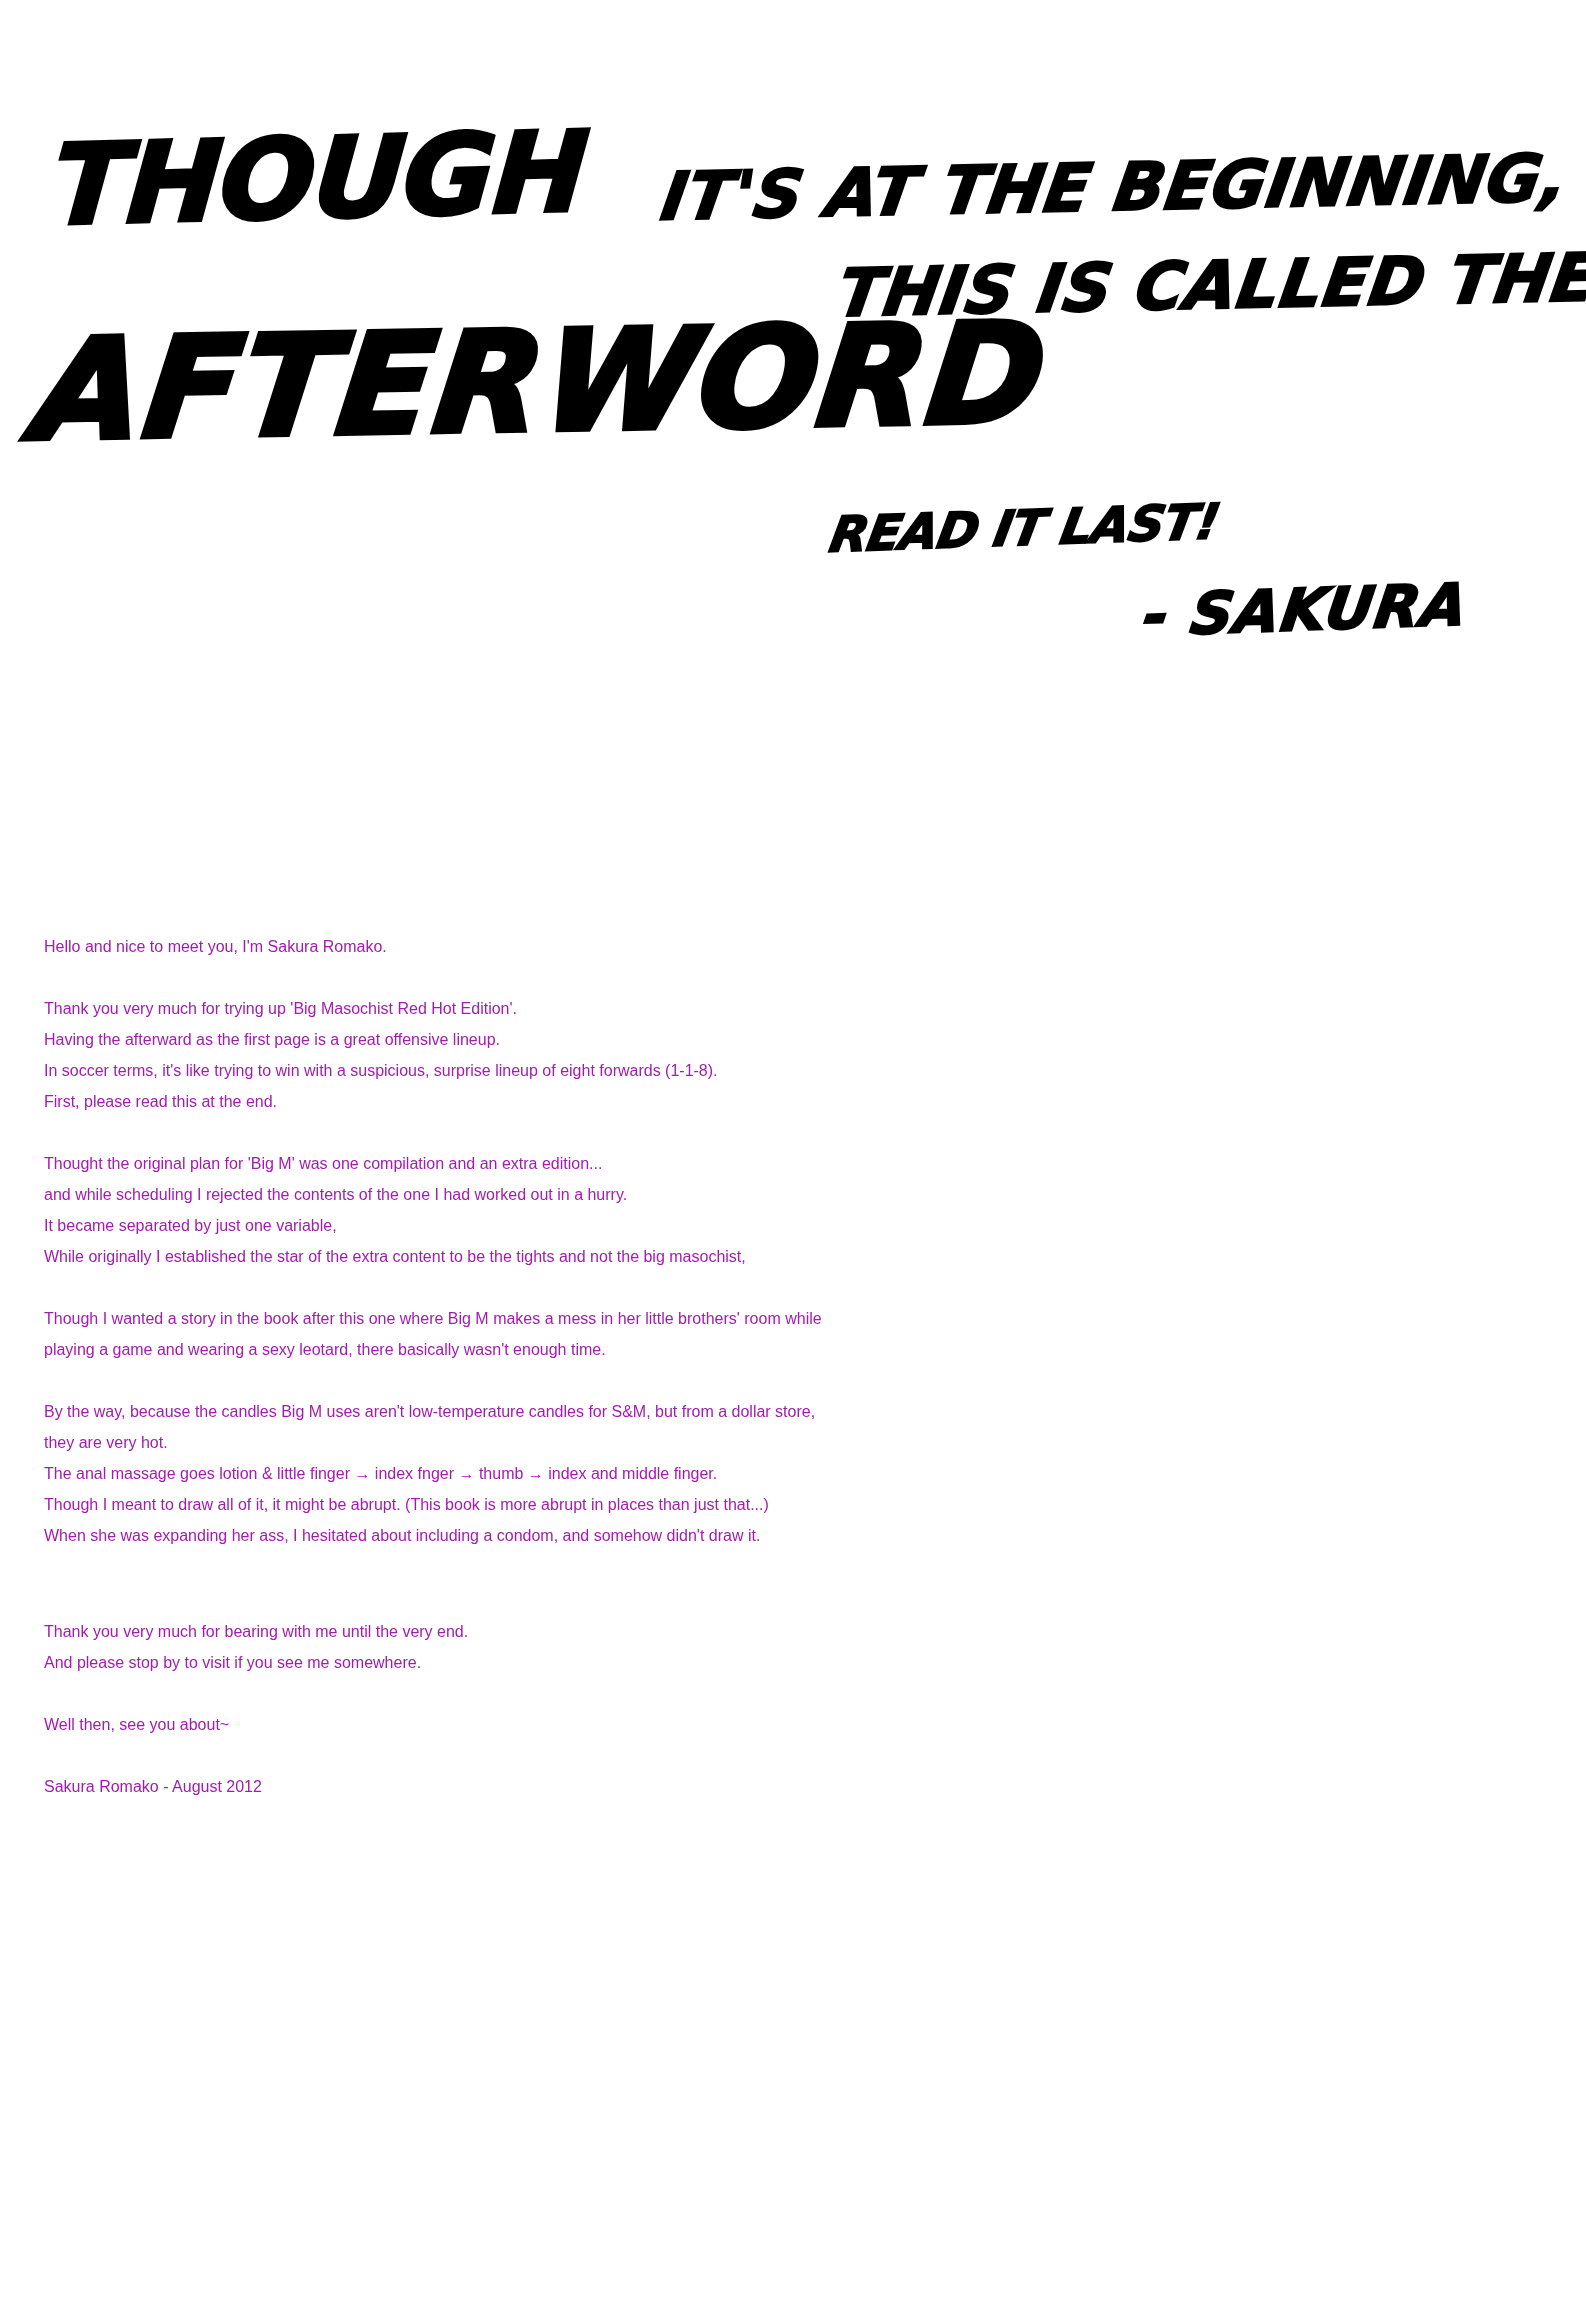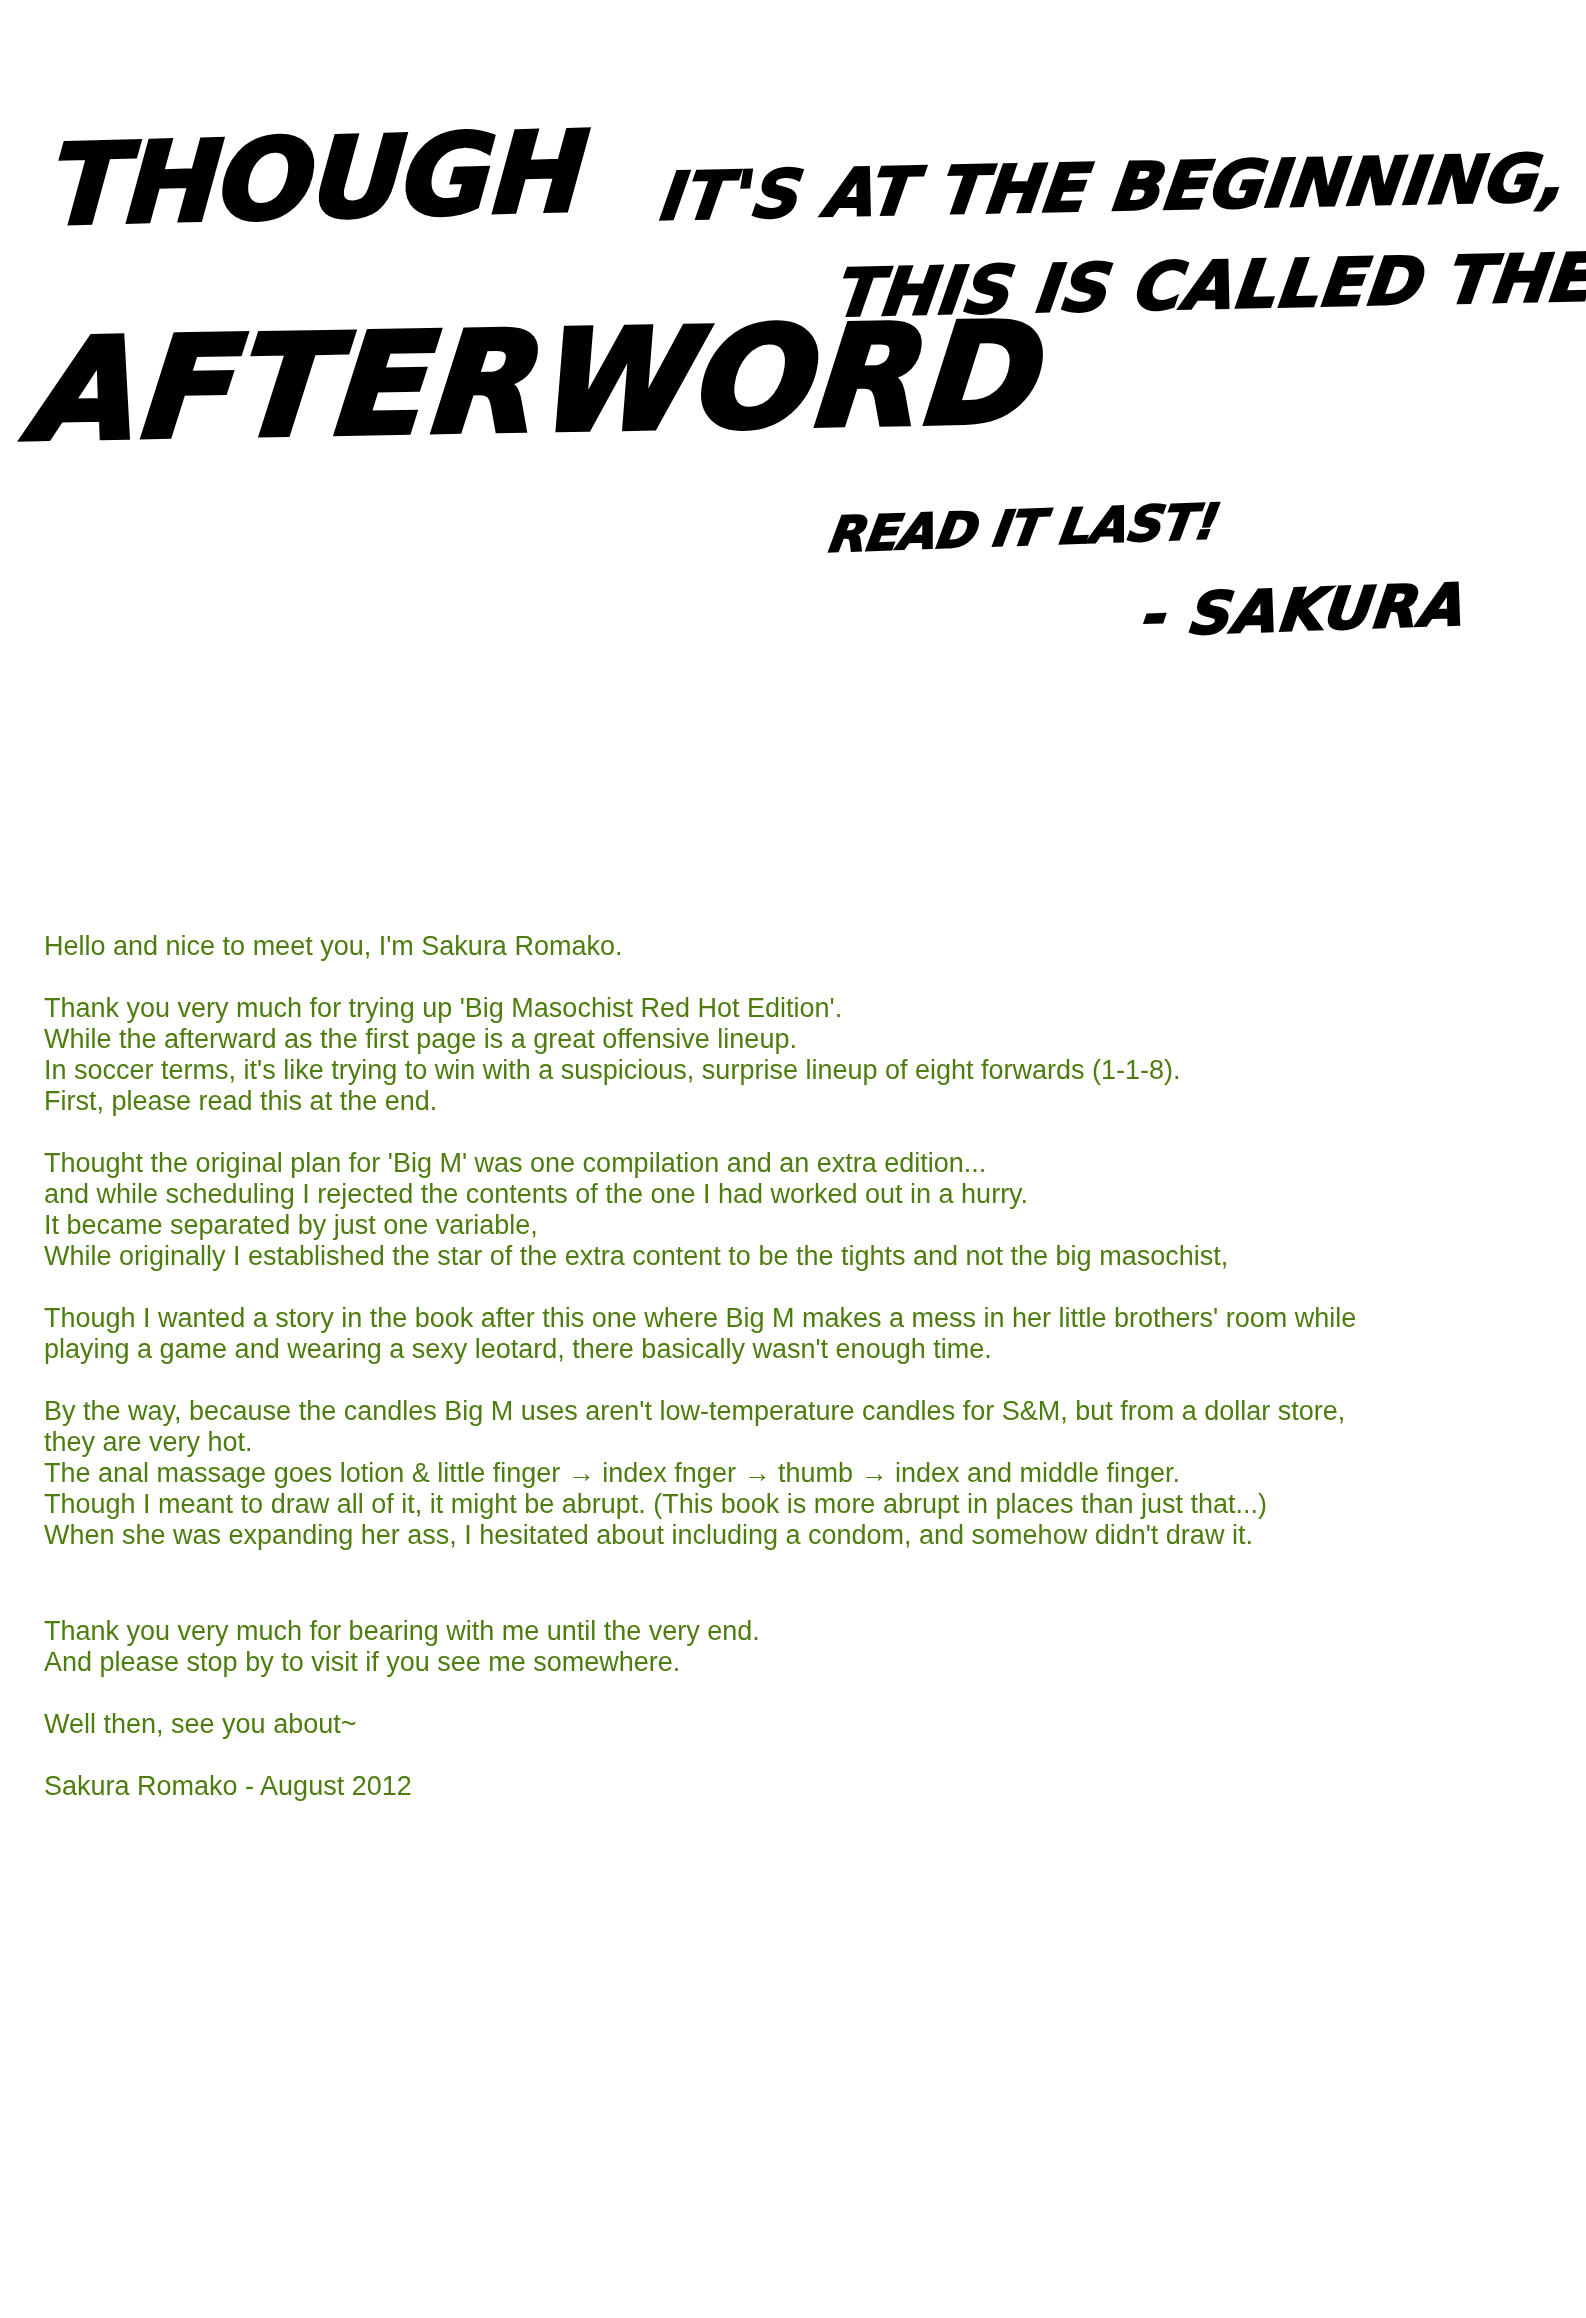--- a/index.html
+++ b/index.html
@@ -98,23 +98,23 @@
     -webkit-text-stroke: 2.3px #000;
     letter-spacing: 1.5px;
   }
 
   
   .body-text {
     position: absolute;
     left: 44px;
     top: 931px;
     width: 1496px;
-    font-size: 27px;
+    font-size: 16px;
     line-height: 31px;
-    color: #4d7c0f;
+    color: #a21caf;
   }
   .para {
     margin: 0 0 31px 0;
   }
   .para.tight { margin-bottom: 16px; }
   .spacer-lg { height: 34px; }
   .line { display: block; white-space: pre-wrap; }
 </style>
 </head>
 <body>
@@ -133,21 +133,21 @@
   </div>
 
   <div class="body-text">
 
     <p class="para">
       <span class="line">Hello and nice to meet you, I'm Sakura Romako.</span>
     </p>
 
     <p class="para">
       <span class="line">Thank you very much for trying up 'Big Masochist Red Hot Edition'.</span>
-      <span class="line">While the afterward as the first page is a great offensive lineup.</span>
+      <span class="line">Having the afterward as the first page is a great offensive lineup.</span>
       <span class="line">In soccer terms, it's like trying to win with a suspicious, surprise lineup of eight forwards (1-1-8).</span>
       <span class="line">First, please read this at the end.</span>
     </p>
 
     <p class="para">
       <span class="line">Thought the original plan for 'Big M' was one compilation and an extra edition...</span>
       <span class="line">and while scheduling I rejected the contents of the one I had worked out in a hurry.</span>
       <span class="line">It became separated by just one variable,</span>
       <span class="line">While originally I established the star of the extra content to be the tights and not the big masochist,</span>
     </p>

